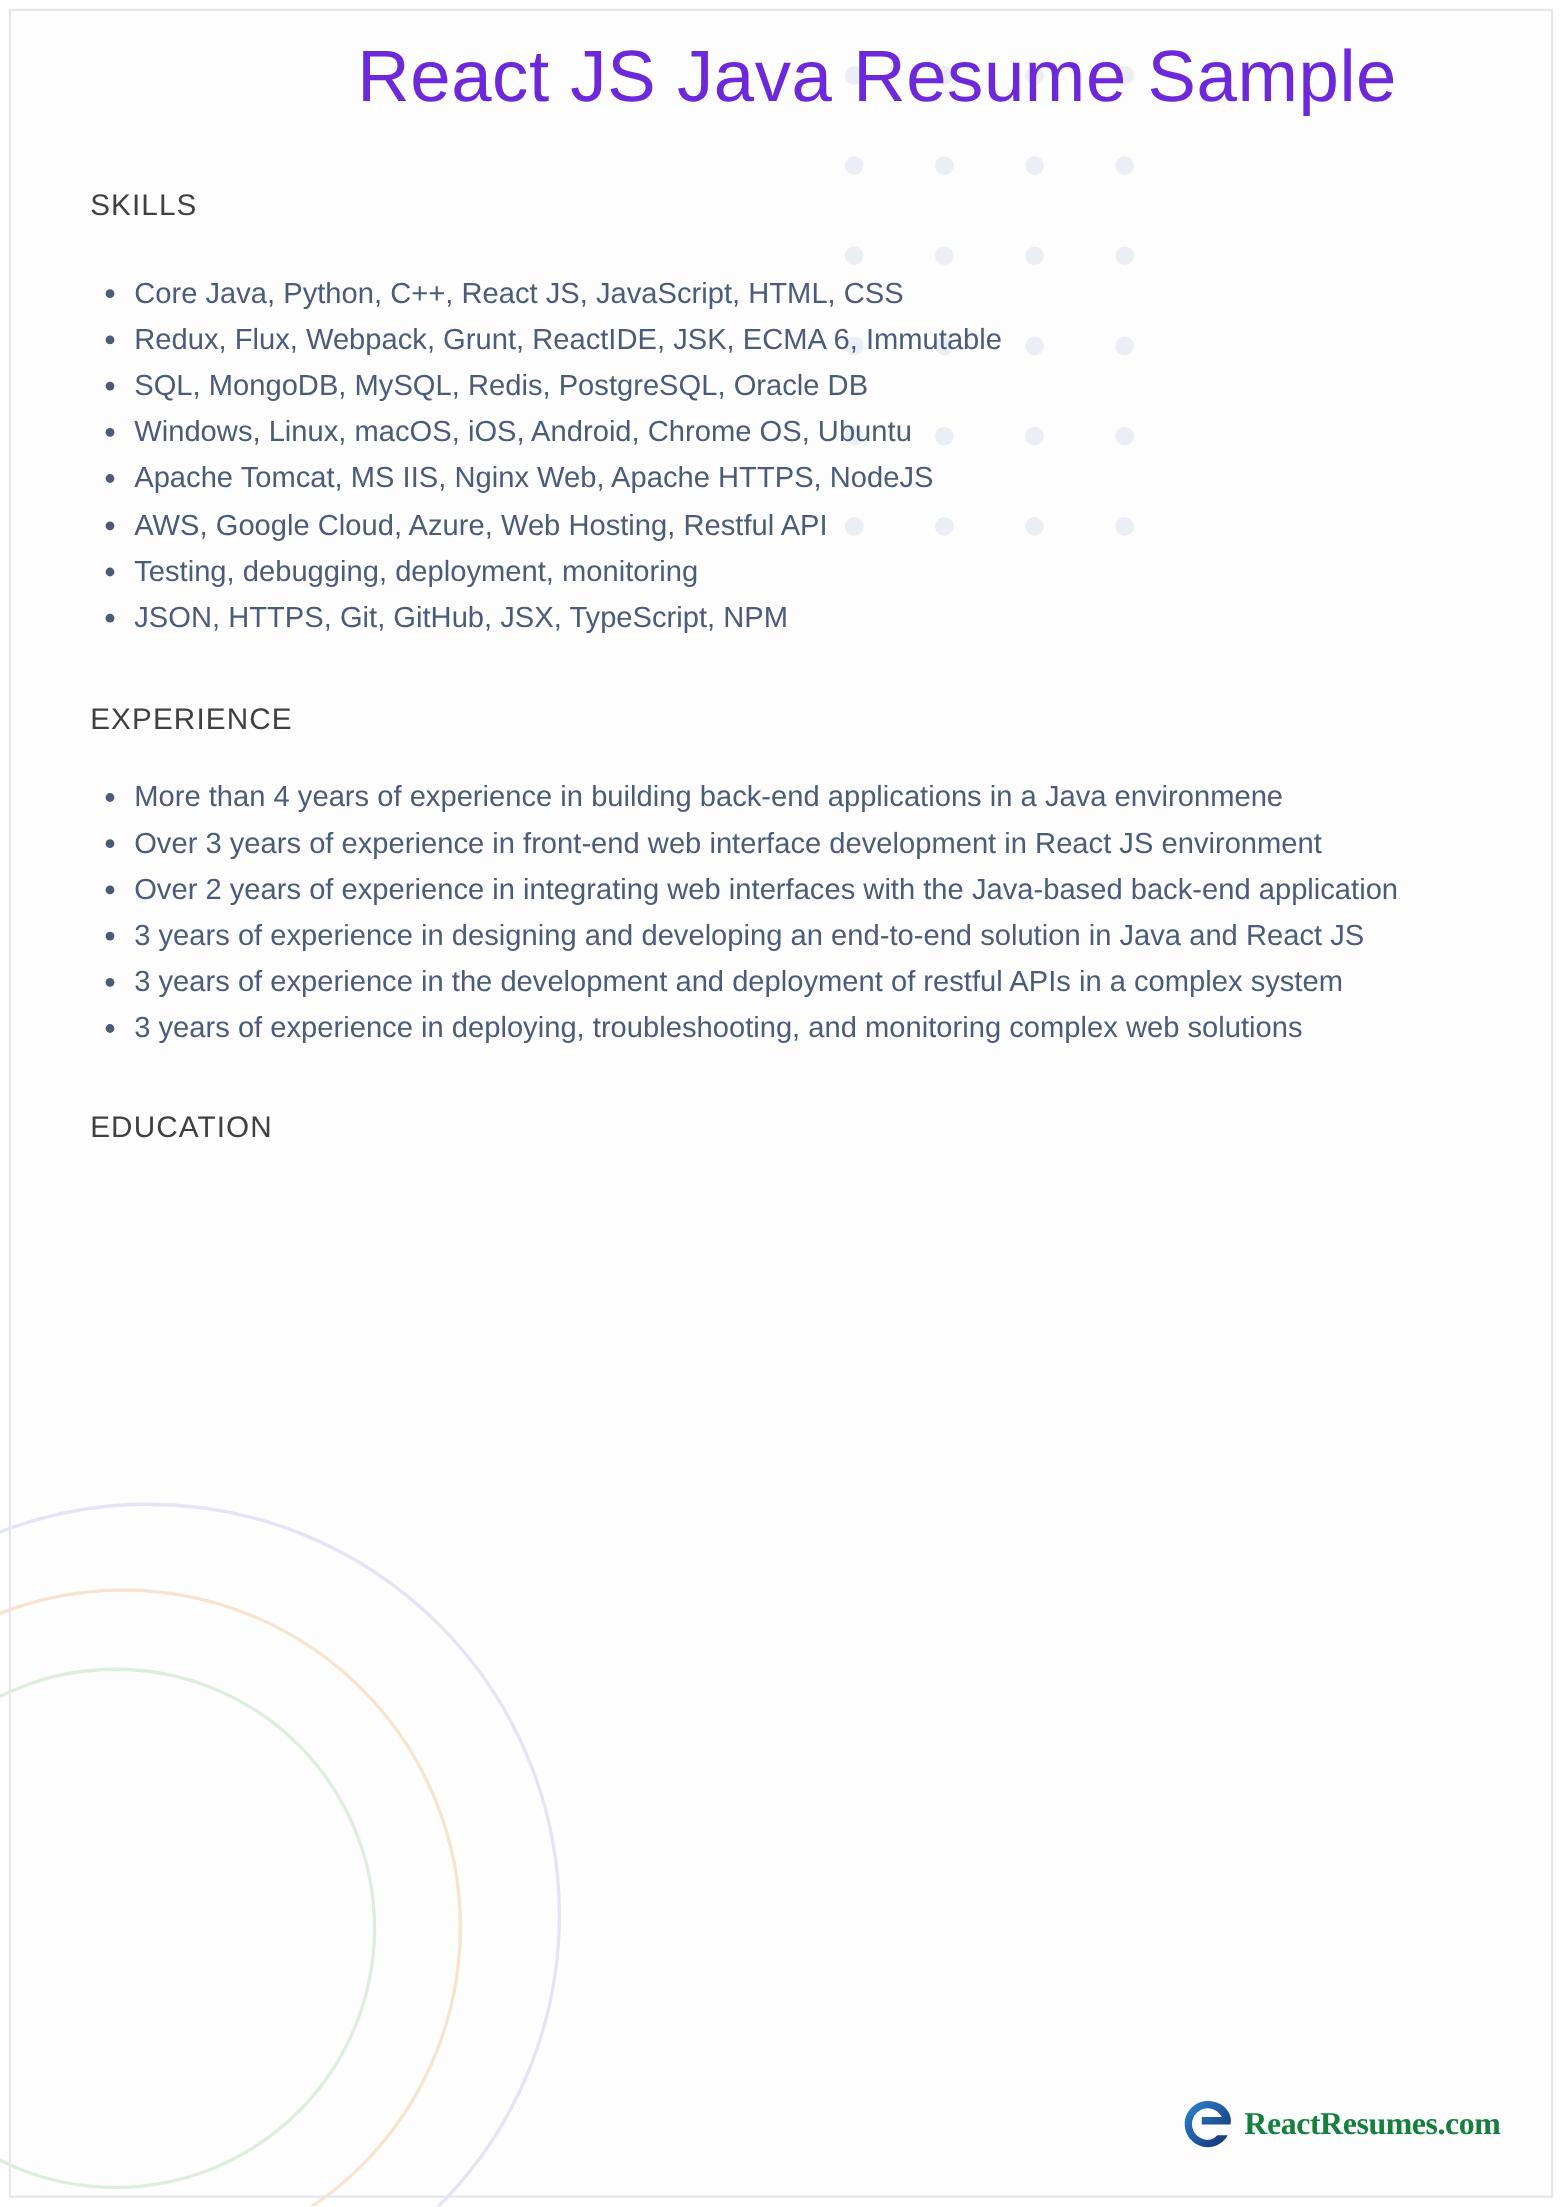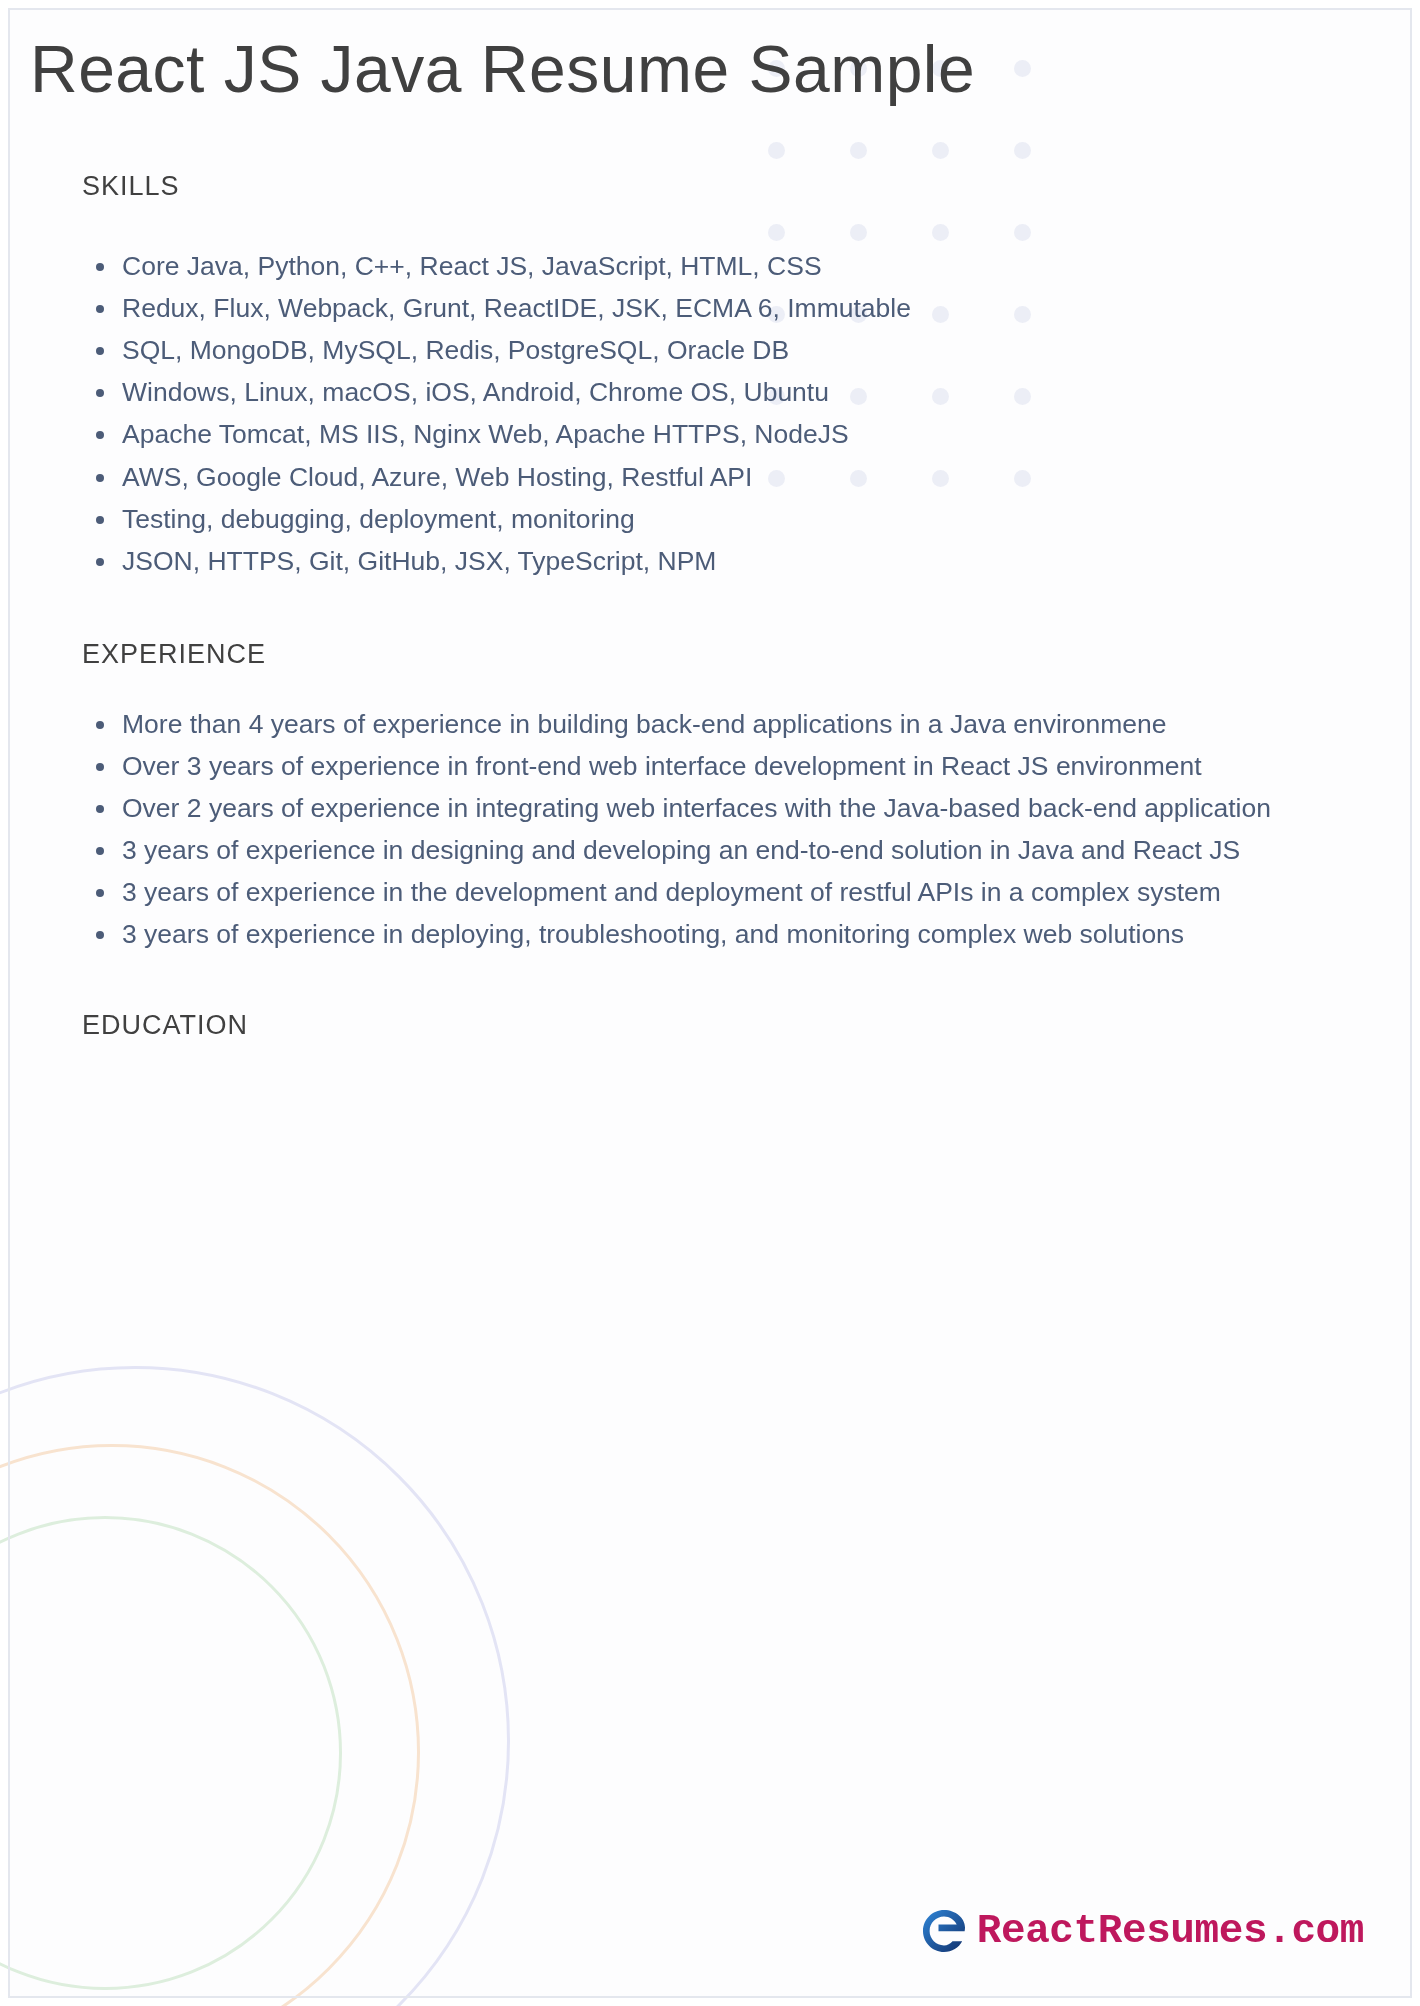--- a/index.html
+++ b/index.html
@@ -93,26 +93,26 @@
   
   .content {
     position: relative;
     z-index: 3;
     padding: 0;
   }
 
   .doc-title {
     margin: 0;
     padding: 26px 150px 0 30px;
-    text-align: left;
+    text-align: right;
     font-size: 66px;
     line-height: 1.32;
     font-weight: 400;
     letter-spacing: 0.5px;
-    color: #404040;
+    color: #6d28d9;
     font-family: "Liberation Sans", sans-serif;
   }
 
   .sections {
     padding: 0 60px 0 78px;
     margin-top: 58px;
   }
 
   .section {
     margin-bottom: 0;
@@ -168,25 +168,25 @@
     align-items: center;
     gap: 10px;
     z-index: 5;
   }
   .logo-mark {
     width: 46px;
     height: 46px;
     flex: 0 0 auto;
   }
   .logo-text {
-    font-size: 41px;
+    font-size: 29px;
     font-weight: bold;
     letter-spacing: -0.4px;
-    color: #be185d;
-    font-family: Liberation Mono, monospace;
+    color: #15803d;
+    font-family: Liberation Serif, serif;
     white-space: nowrap;
   }
 </style>
 </head>
 <body>
 
 <div class="page">
 
   <div class="page-bg"></div>
 

